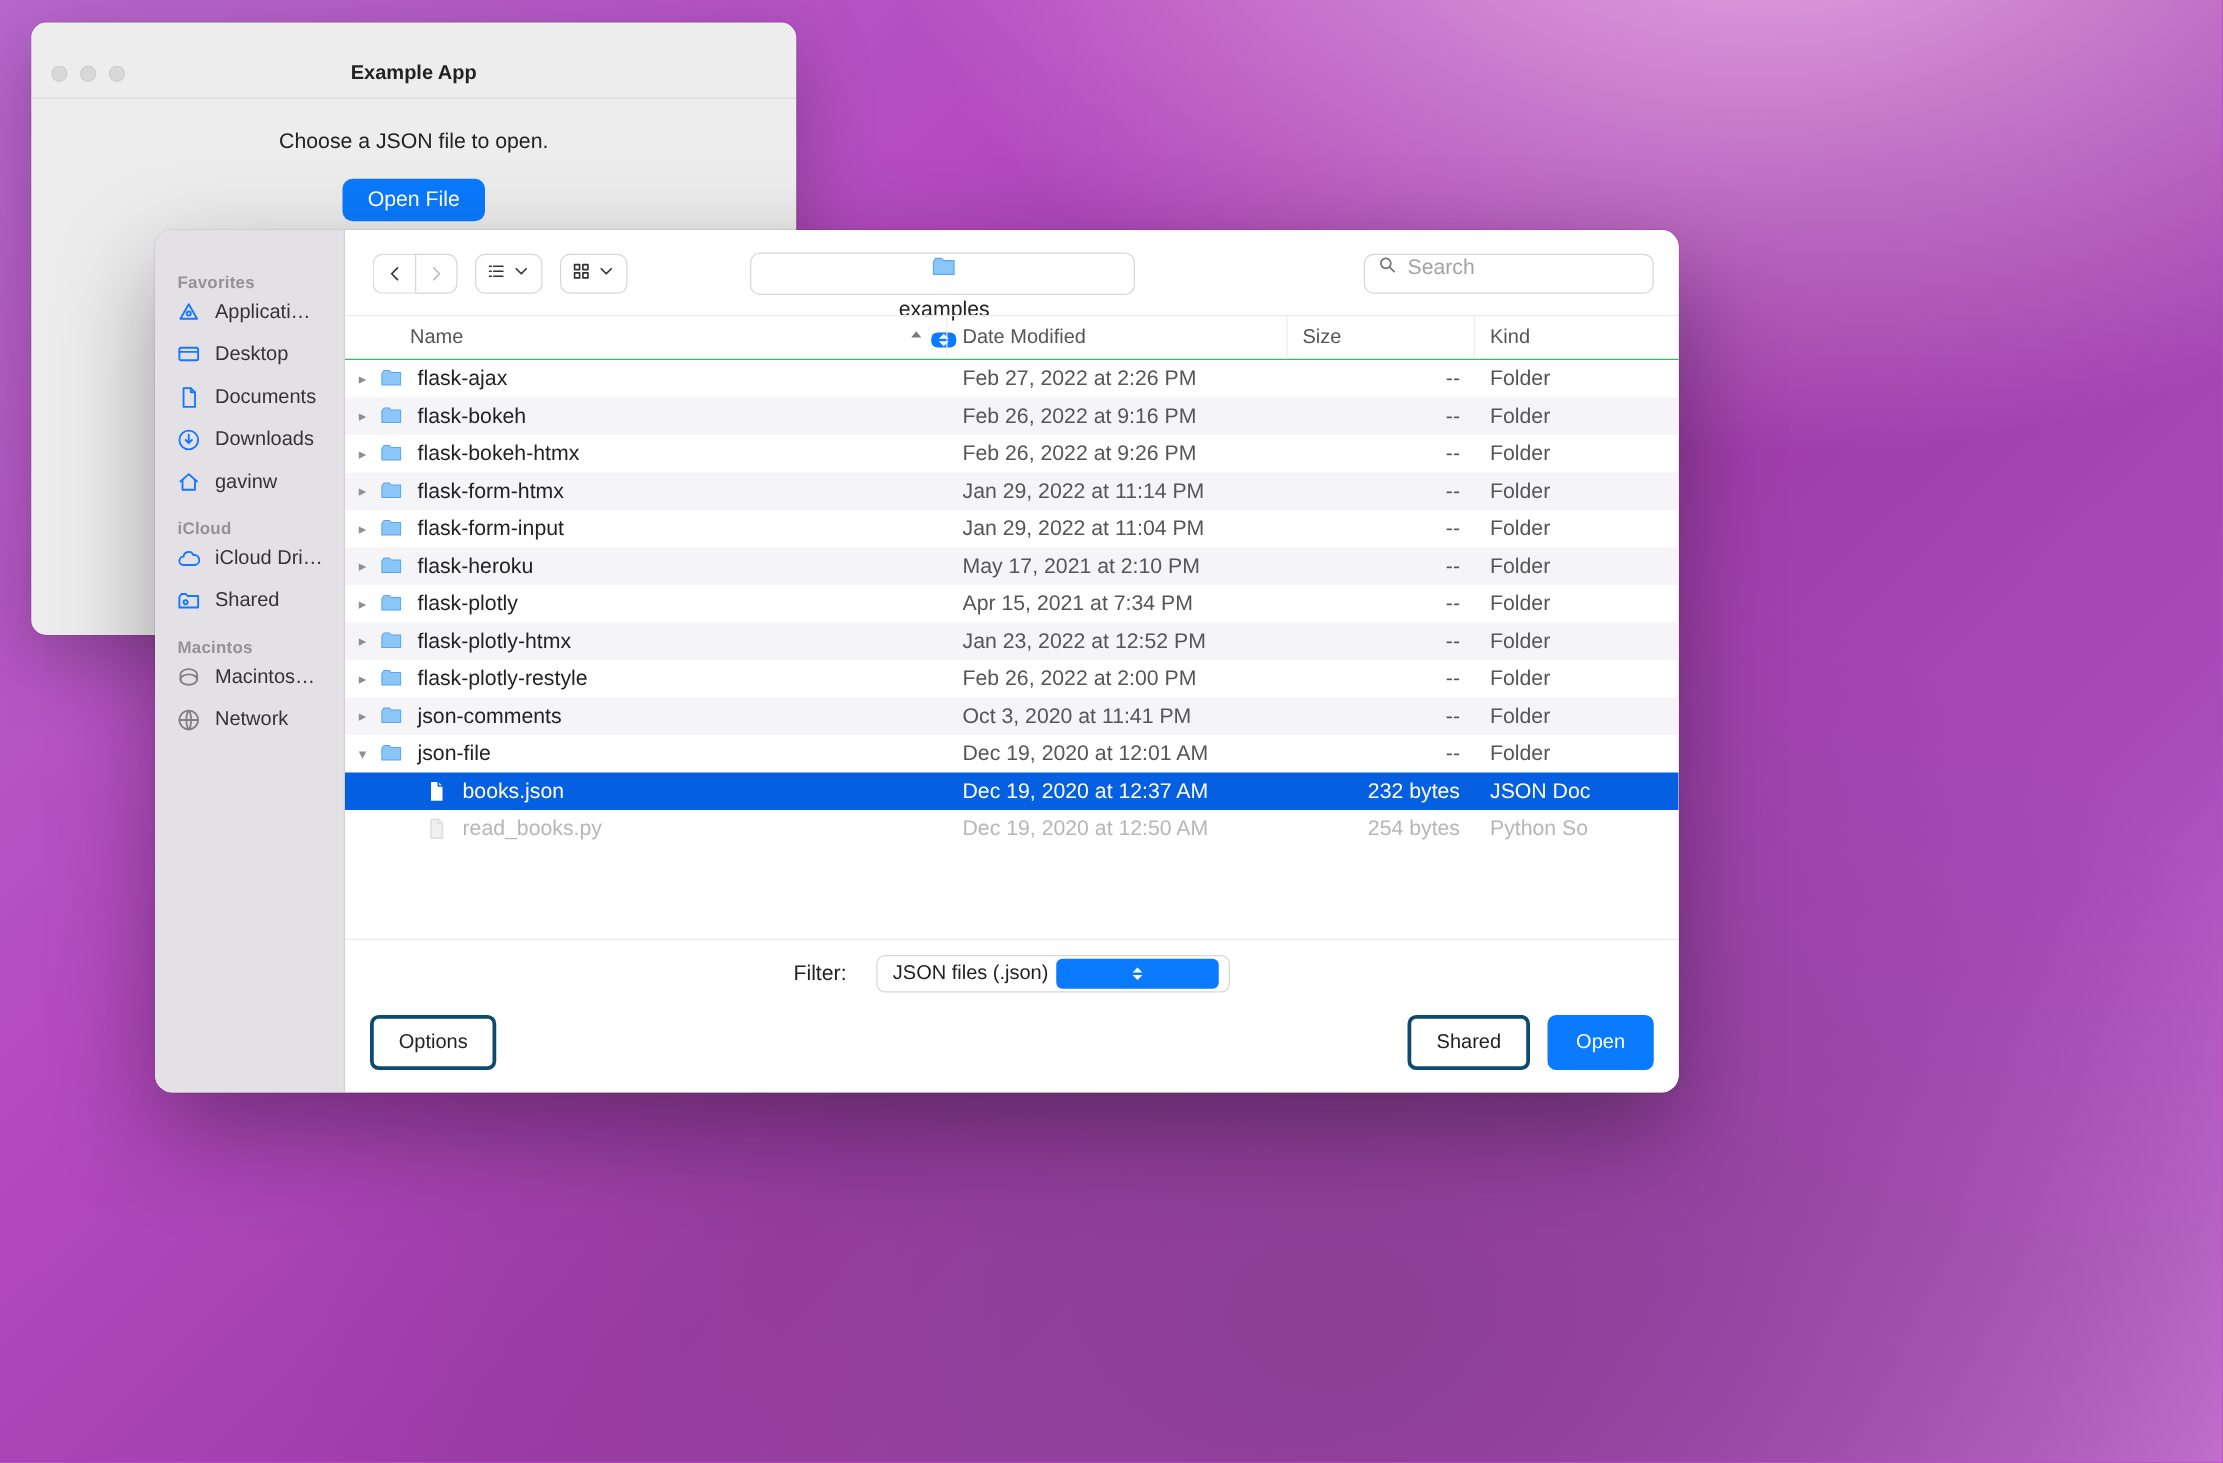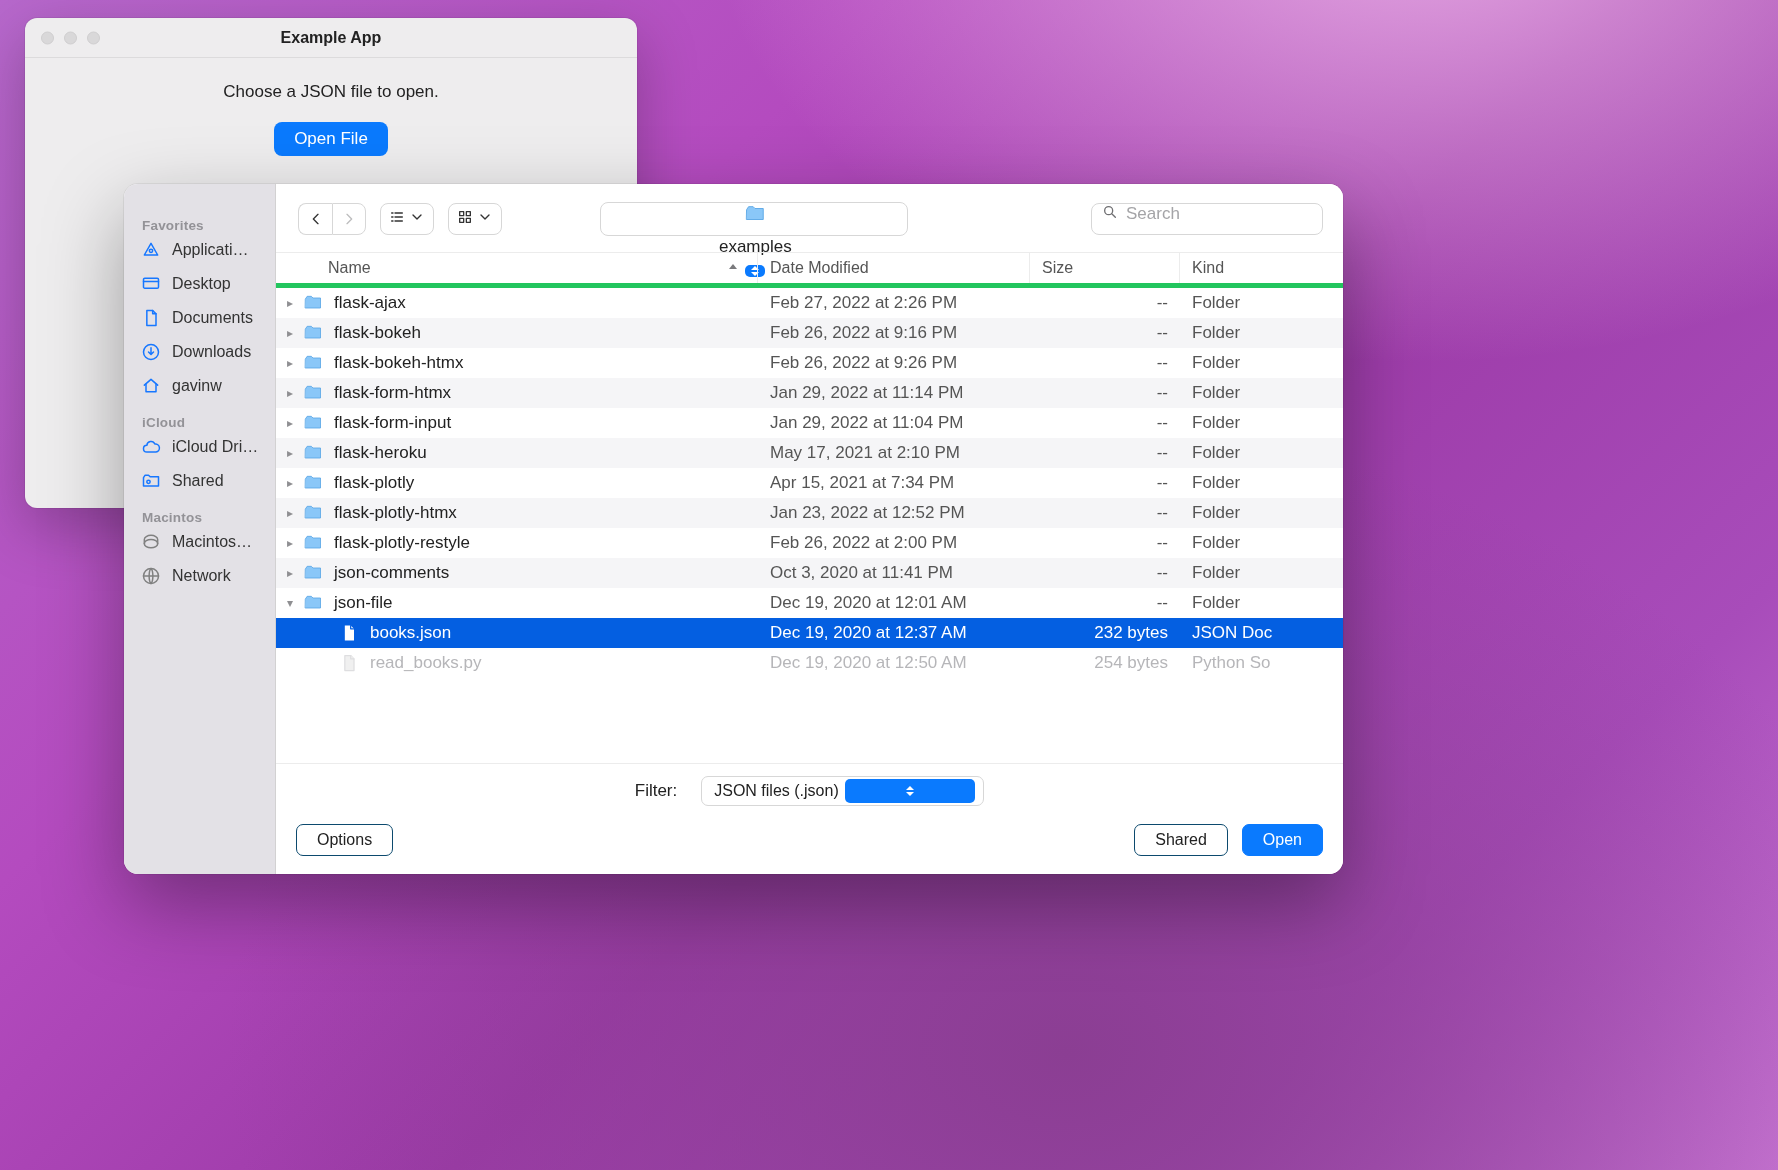--- a/index.html
+++ b/index.html
@@ -26,20 +26,21 @@
     background: #eeedee;
     border-radius: 12px;
     box-shadow: 0 0 0 1px rgba(0,0,0,.06), 0 20px 60px rgba(0,0,0,.25);
     overflow: hidden;
   }
   .app-titlebar {
     height: 40px;
     display: flex; align-items: center; justify-content: center;
     position: relative;
     border-bottom: 1px solid #dcdbdc;
+    margin-top: 21px;
   }
   .traffic-lights {
     position: absolute; left: 16px; top: 50%; transform: translateY(-50%);
     display: flex; gap: 10px;
   }
   .traffic-lights .dot {
     width: 13px; height: 13px; border-radius: 50%;
     background: #d9d8d9; border: 1px solid #cfcecf;
   }
   .app-title { font-size: 16px; font-weight: 600; color: #222; }
@@ -142,21 +143,21 @@
   .searchbox svg { width:16px; height:16px; stroke:#6f6f72; fill:none; stroke-width:2; }
   .searchbox span { font-size: 17px; }
 
   
   .col-header {
     display: grid;
     grid-template-columns: 482px 272px 150px 1fr;
     align-items: center;
     font-size: 16px; color: #555; font-weight: 500;
     border-top: 1px solid #ececec;
-    border-bottom: 5px solid #22c55e;
+    border-bottom: 1px solid #22c55e;
     height: 36px;
   }
   .col-header > div { padding: 0 12px; border-right: 1px solid #ececec; height:100%; display:flex; align-items:center; }
   .col-header > div:last-child { border-right: none; }
   .col-name { padding-left: 52px !important; position:relative; }
   .col-name .sort-ind { margin-left:auto; padding-right:6px; }
   .col-name .sort-ind svg{ width:12px;height:12px; fill:#7a7a7d;}
 
   .file-list { flex:1; overflow:hidden; font-size:17px; color:#222; }
   .row {
@@ -181,21 +182,21 @@
   .file-icon svg { width:20px; height:20px; }
   .indent1 { width: 32px; }
 
   
   .filter-row { display:flex; align-items:center; justify-content:center; gap:24px; padding: 12px 0 4px; border-top:1px solid #ececec; }
   .filter-label { font-size:17px; color:#222; }
   .filter-popup { width:283px; height:30px; border:1px solid #d7d7d7; border-radius:7px; display:flex; align-items:center; padding:0 8px 0 12px; background:#fff; }
   .filter-popup span { font-size:16px; color:#222; flex:1; }
 
   .button-row { display:flex; align-items:center; padding: 14px 20px 18px 20px; }
-  .mac-btn { height:32px; border:1px solid #0c4a6e; background:#fff; border-radius:7px; padding:0 20px; font-size:16px; color:#222; cursor:default; }
+  .mac-btn { height:44px; border:3px solid #0c4a6e; background:#fff; border-radius:7px; padding:0 20px; font-size:16px; color:#222; cursor:default; }
   .mac-btn.primary { background:#0a7afe; color:#ffffff; border-color:#0a7afe; }
   .button-row .spacer { flex:1; }
   .button-row .mac-btn + .mac-btn { margin-left: 14px; }
 
   svg { stroke-linecap: round; stroke-linejoin: round; }
 </style>
 </head>
 <body>
 
 <div class="desktop-bg"></div>

